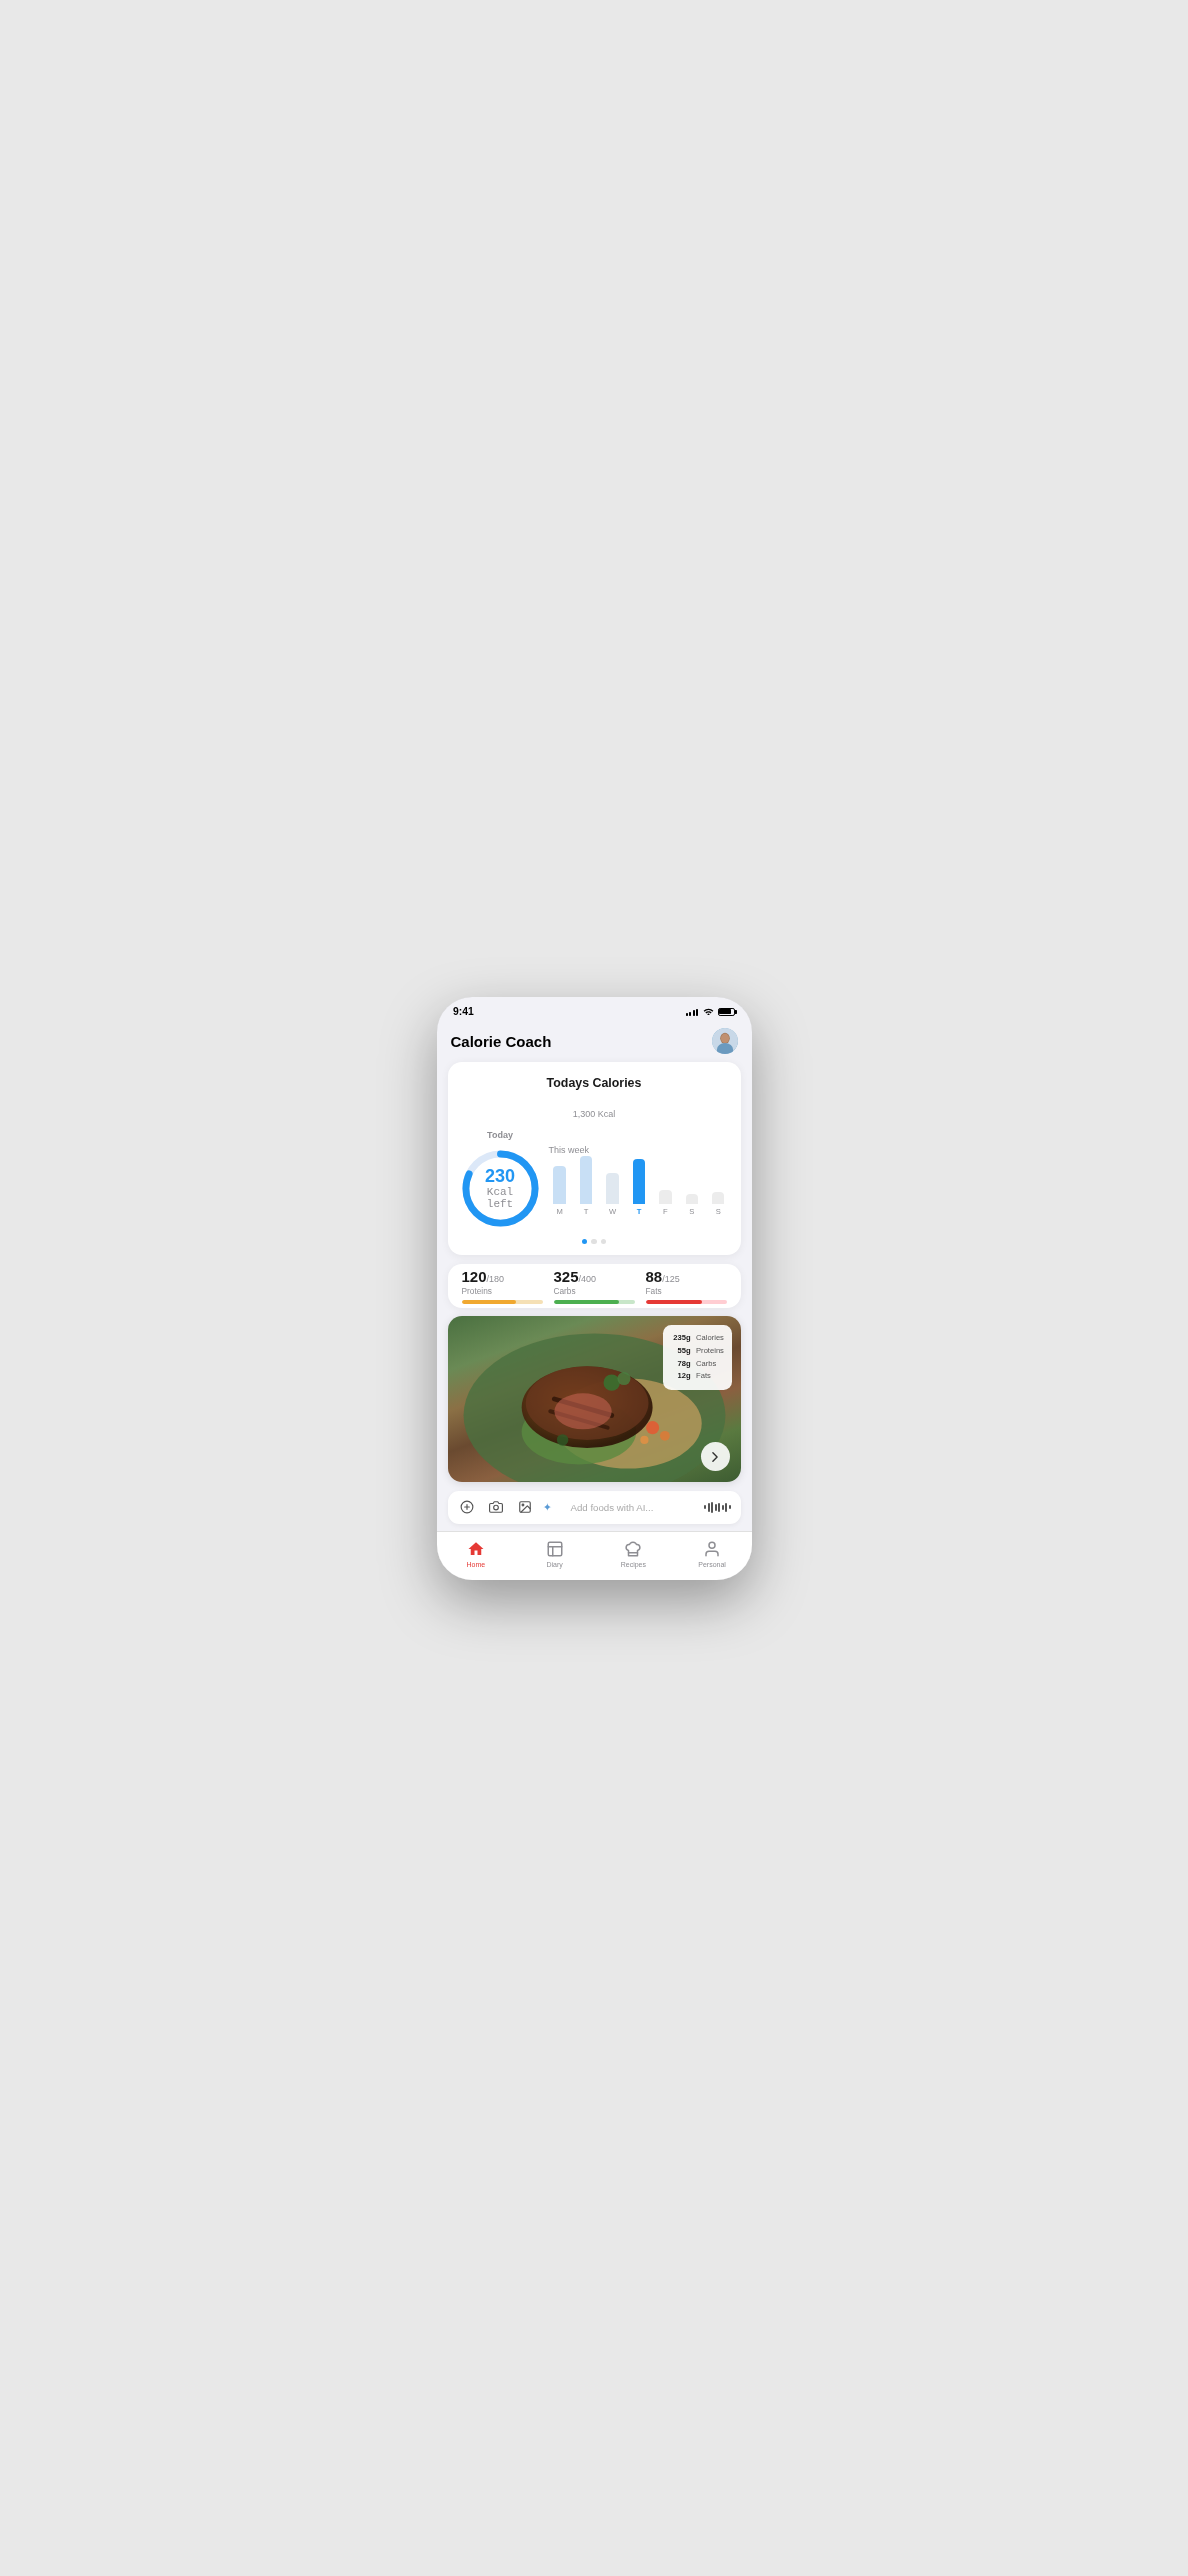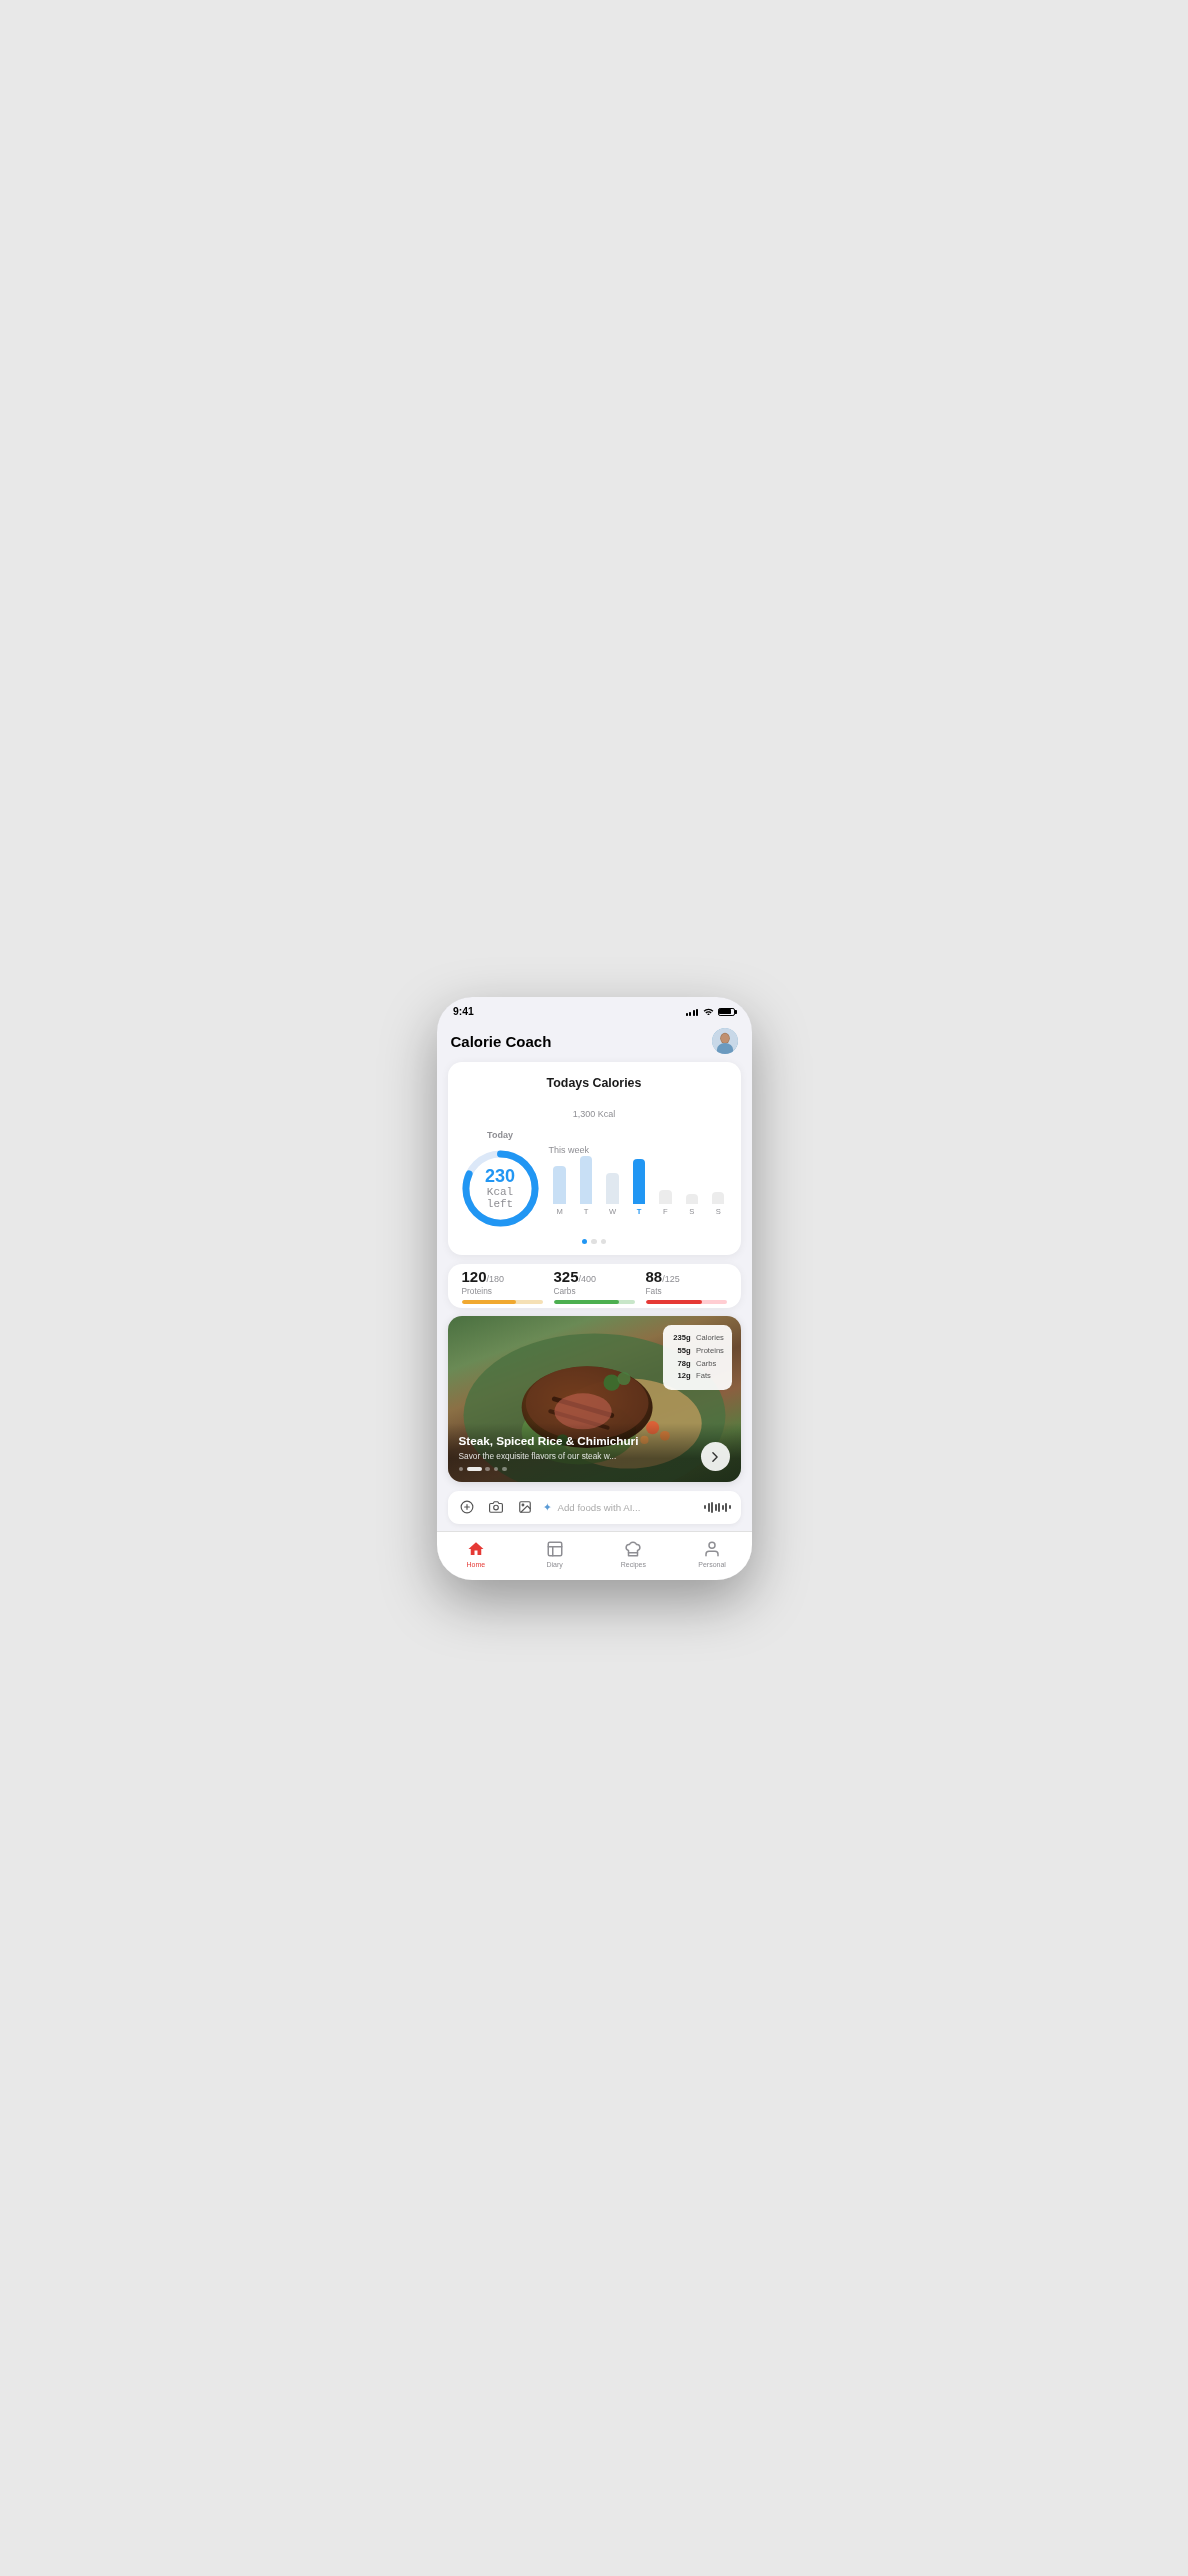--- a/index.html
+++ b/index.html
@@ -509,20 +509,21 @@
 
     .ai-spark {
       color: #5b9bd5;
       font-size: 11px;
     }
 
     .ai-placeholder {
       font-size: 9.7px;
       color: #aaa;
       flex: 1;
+      margin-left: 13px;
     }
 
     .ai-waveform {
       display: flex;
       align-items: center;
       gap: 1.4px;
       height: 14px;
     }
 
     .wave-bar {
@@ -782,31 +783,20 @@
         <div class="nutrition-row">
           <span class="nutrition-amount">78g</span>
           <span class="nutrition-name">Carbs</span>
         </div>
         <div class="nutrition-row">
           <span class="nutrition-amount">12g</span>
           <span class="nutrition-name">Fats</span>
         </div>
       </div>
 
-      <div class="recipe-overlay">
-        <div class="recipe-title">Steak, Spiced Rice &amp; Chimichuri</div>
-        <div class="recipe-desc">Savor the exquisite flavors of our steak w...</div>
-        <div class="recipe-dots">
-          <div class="recipe-dot"></div>
-          <div class="recipe-dot active-rect"></div>
-          <div class="recipe-dot"></div>
-          <div class="recipe-dot"></div>
-          <div class="recipe-dot"></div>
-        </div>
-      </div>
 
       <div class="recipe-next-btn">
         <svg width="14" height="14" viewBox="0 0 20 20">
           <path d="M7 4l6 6-6 6" stroke="#333" stroke-width="2" stroke-linecap="round" stroke-linejoin="round" fill="none"></path>
         </svg>
       </div>
     </div>
 
     <div class="ai-input-bar">
       <div class="ai-input-icons">

